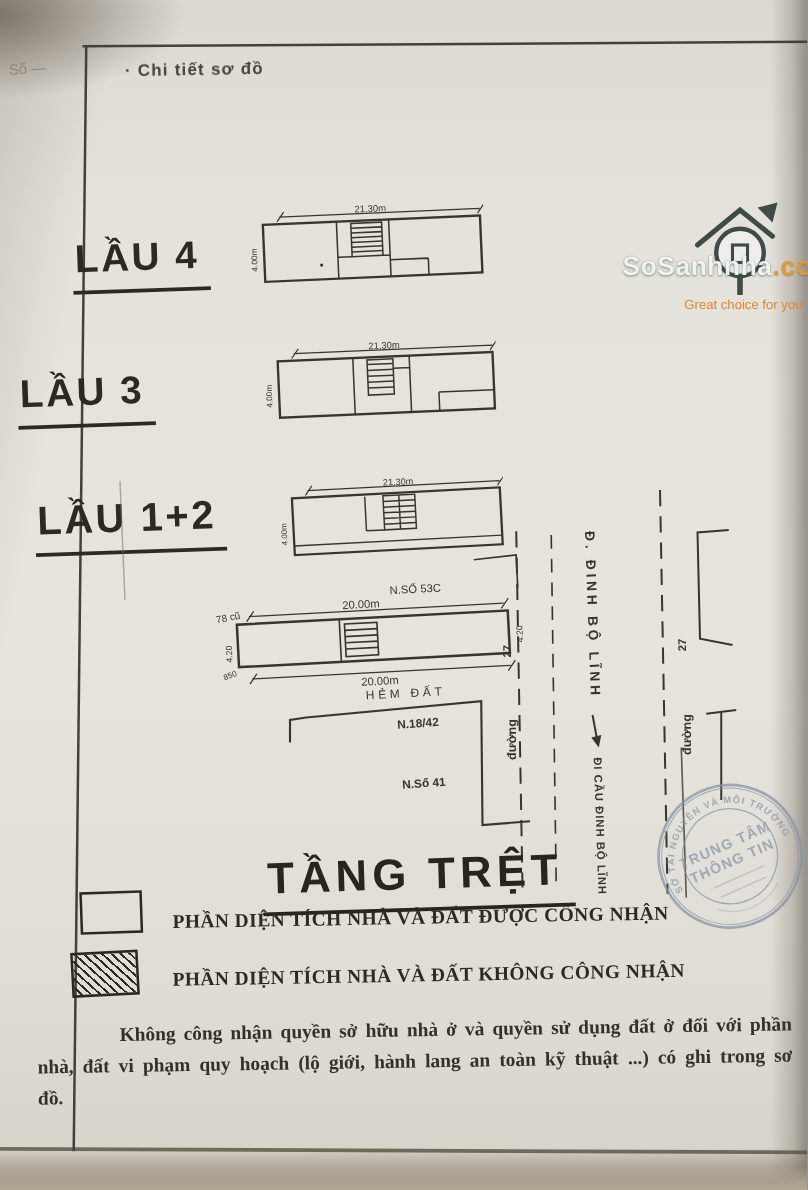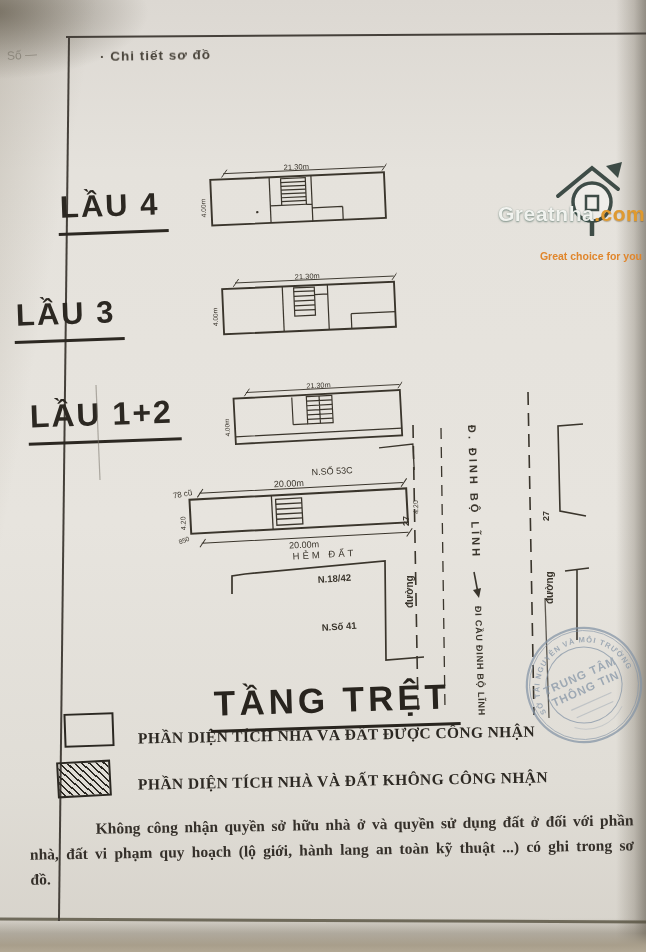--- a/index.html
+++ b/index.html
@@ -25,21 +25,21 @@
   .margin-note{position:absolute;left:7px;top:48px;font-size:12px;color:#8d887d;transform:rotate(-4deg);}
   .handwritten-note{position:absolute;left:100px;top:48px;font-size:13.5px;font-weight:700;color:#4a453c;
     transform:rotate(-1deg);letter-spacing:1px;filter:blur(.3px);}
 
   
   .logo{position:absolute;left:498px;top:156px;width:148px;height:110px;}
   .logo-icon{position:absolute;left:50px;top:0px;width:88px;height:80px;opacity:.85;}
   .logo-text{position:absolute;left:0px;top:46px;width:148px;font-size:21px;font-weight:800;letter-spacing:.5px;
     color:rgba(252,252,248,.92);text-shadow:0 1px 2px rgba(45,80,70,.55),0 0 1px rgba(45,80,70,.4);white-space:nowrap;}
   .logo-text .tld{color:#e09a2f;text-shadow:0 1px 1px rgba(90,60,10,.35);}
-  .logo-tagline{position:absolute;right:4px;top:94px;font-size:10.5px;font-weight:700;color:#e0862c;white-space:nowrap;}
+  .logo-tagline{position:absolute;right:4px;top:82px;font-size:10.5px;font-weight:400;color:#e0862c;white-space:nowrap;}
 
   
   .floor-label{position:absolute;display:inline-block;font-weight:800;color:#2c2822;
     border-bottom:3px solid #2c2822;padding:0 8px 7px 2px;letter-spacing:2px;white-space:nowrap;}
   .lbl-4{left:58px;top:188px;font-size:31px;transform:rotate(-2deg);}
   .lbl-3{left:14px;top:296px;font-size:31px;transform:rotate(-2deg);}
   .lbl-12{left:28px;top:396px;font-size:32px;transform:rotate(-2deg);}
 
   .plan{position:absolute;}
   .plan-4{left:198px;top:162px;width:190px;height:80px;transform:rotate(-2.5deg);}
@@ -95,21 +95,21 @@
   <div class="handwritten-note">· Chi tiết sơ đồ</div>
 
   <div class="logo">
     <svg class="logo-icon" viewBox="0 0 88 80">
       <path d="M10,40 L44,12 L70,33" stroke="#22332e" stroke-width="4" fill="none" stroke-linecap="round"></path>
       <path d="M58,10 L74,6 L70,22 Z" fill="#22332e"></path>
       <circle cx="44" cy="46" r="19" stroke="#22332e" stroke-width="3.5" fill="rgba(255,255,255,0.45)"></circle>
       <rect x="38" y="40" width="12" height="14" fill="none" stroke="#22332e" stroke-width="2.5"></rect>
       <path d="M44,65 L44,79" stroke="#22332e" stroke-width="4.5" stroke-linecap="round"></path>
     </svg>
-    <div class="logo-text"><span>Great</span><span>nha</span><span class="tld">.com</span></div>
+    <div class="logo-text"><span>SoSanh</span><span>nha</span><span class="tld">.com</span></div>
     <div class="logo-tagline">Great choice for you</div>
   </div>
 
   <div class="floor-label lbl-4">LẦU 4</div>
   <div class="floor-label lbl-3">LẦU 3</div>
   <div class="floor-label lbl-12">LẦU 1+2</div>
 
   <svg class="plan plan-4" viewBox="0 0 200 82">
     <path class="dimline" d="M28,8 L197,8 M26,12 L32,4 M195,12 L201,4"></path>
     <text class="dimtext" x="105" y="7" text-anchor="middle">21.30m</text>

